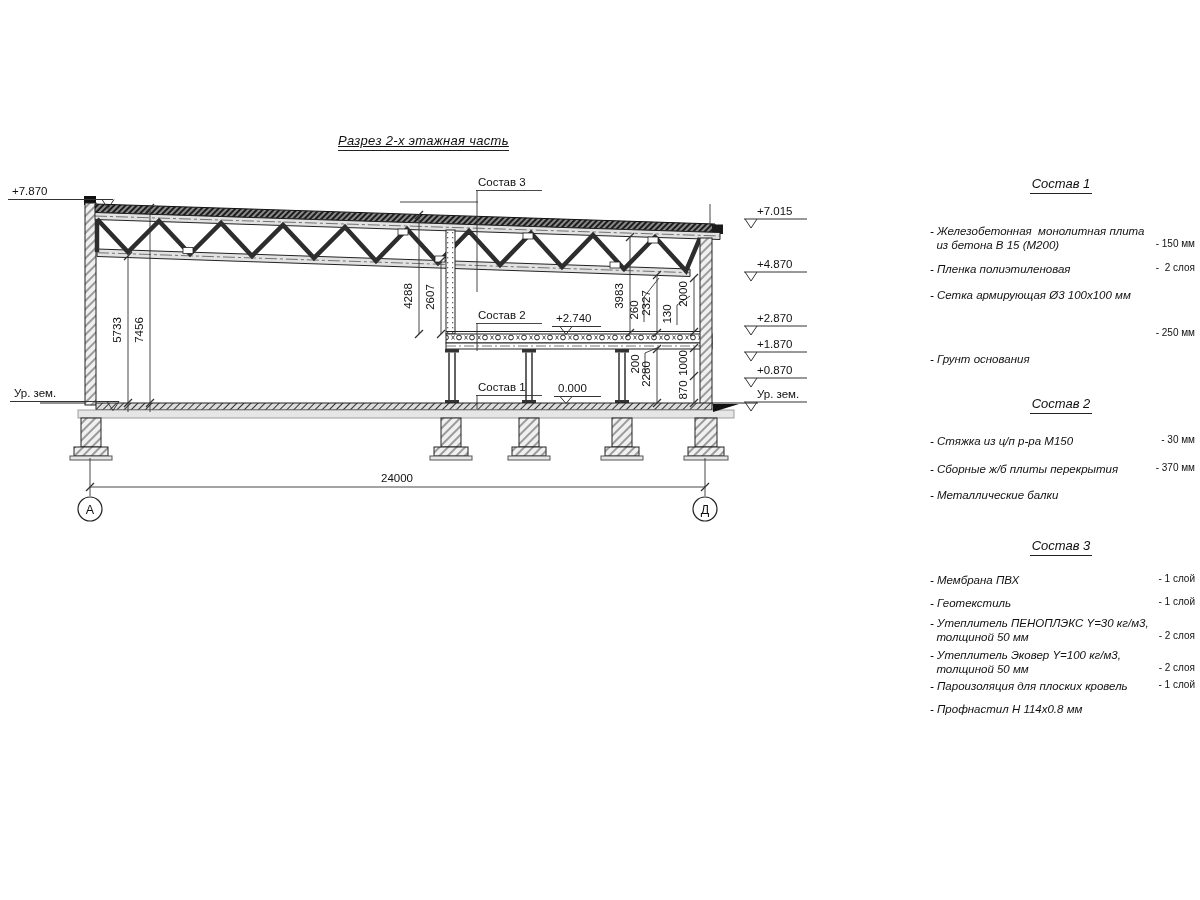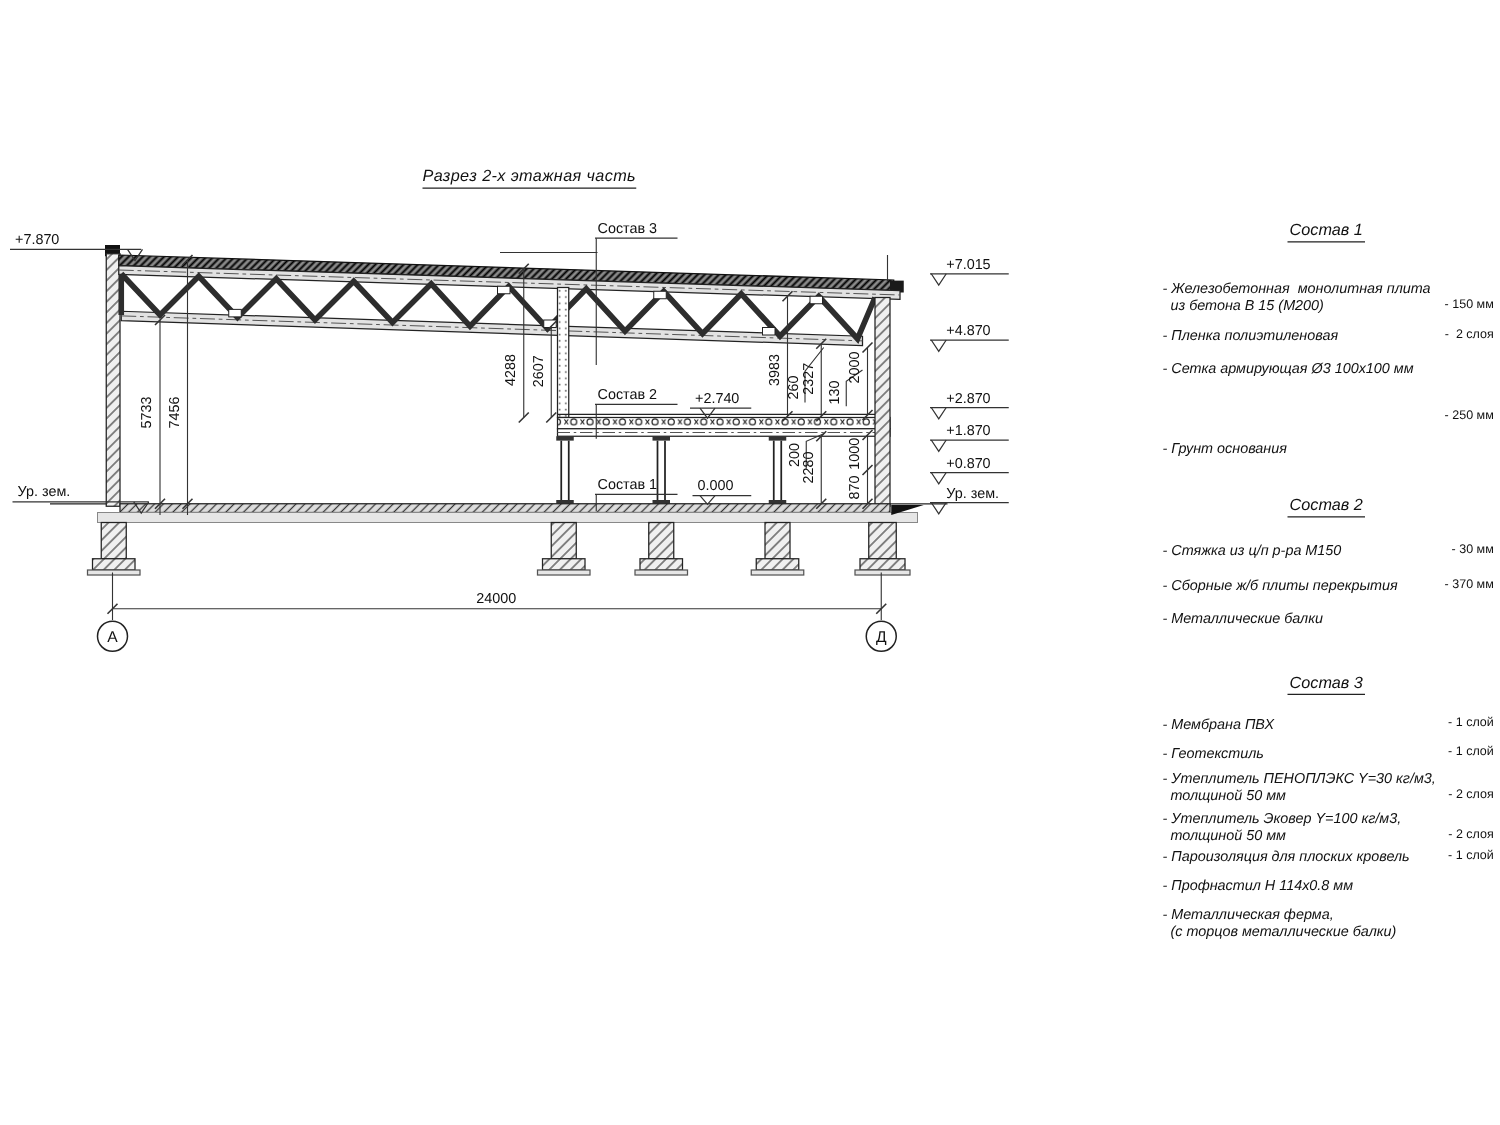--- a/index.html
+++ b/index.html
@@ -1,19 +1,19 @@
 <!DOCTYPE html>
 <html><head>
 <meta charset="utf-8">
 <style>
   html,body{margin:0;padding:0;background:#fff;}
   .page{position:relative;width:1200px;height:900px;background:#ffffff;overflow:hidden;
         font-family:"Liberation Sans",sans-serif;color:#111;}
   .title{position:absolute;left:338px;top:133px;font-size:13px;font-style:italic;
-         border-bottom:1.2px solid #222;padding-bottom:2px;letter-spacing:.3px;}
+         border-bottom:1.2px solid #222;padding-bottom:2px;letter-spacing:.3px;text-decoration:underline;}
   .drawing{position:absolute;left:0;top:0;}
   svg text{font-family:"Liberation Sans",sans-serif;font-size:11.5px;fill:#111;}
   svg .ax{font-size:12.5px;}
   .specs{position:absolute;left:925px;top:0;width:272px;height:900px;}
   .spec-head{position:absolute;width:100%;text-align:center;font-size:13px;font-style:italic;}
   .spec-head span{border-bottom:1.2px solid #222;padding:0 2px 2px 2px;}
   .sp{position:absolute;left:5px;font-size:11.5px;line-height:14px;white-space:pre;font-style:italic;}
   .spv{position:absolute;right:2px;font-size:10px;white-space:pre;}
 </style>
 </head>
@@ -284,16 +284,15 @@
     <div class="spv" style="top:573px">- 1 слой</div>
     <div class="sp" style="top:596px">- Геотекстиль</div>
     <div class="spv" style="top:596px">- 1 слой</div>
     <div class="sp" style="top:616px"><span>- Утеплитель ПЕНОПЛЭКС Y=30 кг/м3,</span><br><span>  толщиной 50 мм</span></div>
     <div class="spv" style="top:630px">- 2 слоя</div>
     <div class="sp" style="top:648px"><span>- Утеплитель Эковер Y=100 кг/м3,</span><br><span>  толщиной 50 мм</span></div>
     <div class="spv" style="top:662px">- 2 слоя</div>
     <div class="sp" style="top:679px">- Пароизоляция для плоских кровель</div>
     <div class="spv" style="top:679px">- 1 слой</div>
     <div class="sp" style="top:702px">- Профнастил Н 114х0.8 мм</div>
-    <div class="sp" style="top:725px"><span>- Металлическая ферма,</span><br><span>  (с торцов металлические балки)</span></div>
 
   </div>
 </div>
 
 </body></html>

